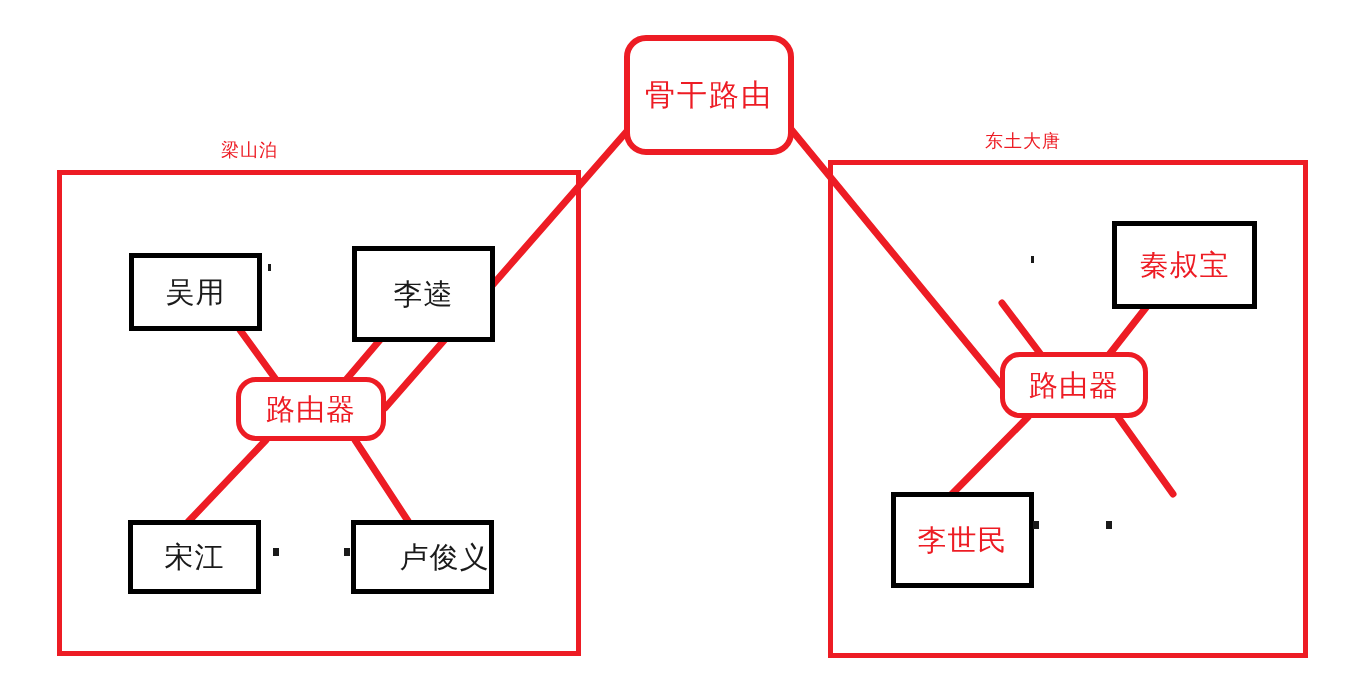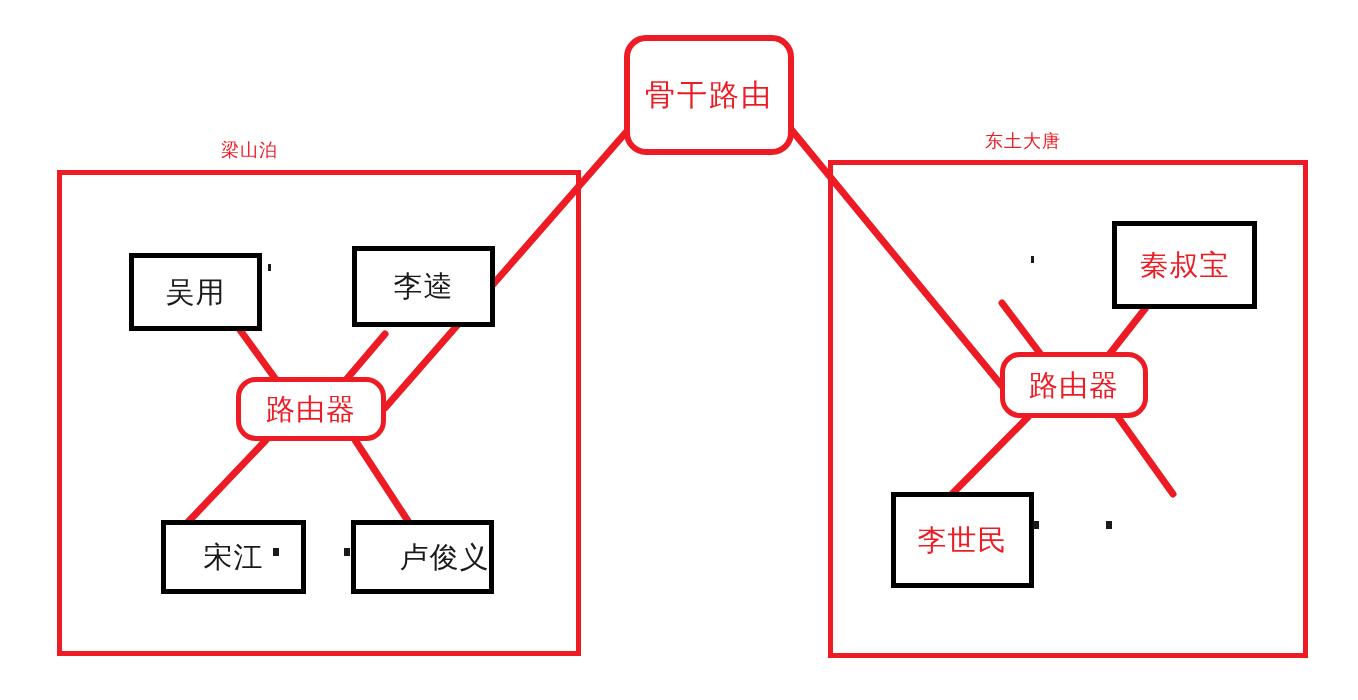--- a/index.html
+++ b/index.html
@@ -127,29 +127,29 @@
   </div>
 
   <div class="zone" style="left:57px; top:170px; width:524px; height:486px;"></div>
   <div class="zone-label" style="left:221px; top:141px;">梁山泊</div>
 
   <div class="host ink-black" style="left:129px; top:253px; width:133px; height:78px;">
     <span class="host-label">吴用</span>
   </div>
   <div class="speck" style="left:268px; top:264px; width:3px; height:7px;"></div>
 
-  <div class="host ink-black" style="left:352px; top:246px; width:143px; height:81px;text-align:center;">
+  <div class="host ink-black" style="left:352px; top:246px; width:143px; height:96px;text-align:center;">
     <span class="host-label">李逵</span>
   </div>
 
   <div class="router" style="left:236px; top:377px; width:150px; height:64px;">
     <span class="router-label">路由器</span>
   </div>
 
-  <div class="host ink-black" style="left:128px; top:520px; width:145px; height:74px;margin-left:33px;">
+  <div class="host ink-black" style="left:128px; top:520px; width:133px; height:74px;">
     <span class="host-label">宋江</span>
   </div>
   <div class="speck" style="left:273px; top:548px; width:6px; height:8px;"></div>
 
   <div class="host ink-black" style="left:351px; top:520px; width:143px; height:74px;padding-left:44px;">
     <span class="host-label">卢俊义</span>
   </div>
   <div class="speck" style="left:344px; top:548px; width:6px; height:8px;"></div>
 
   <div class="zone" style="left:828px; top:160px; width:480px; height:498px;"></div>

